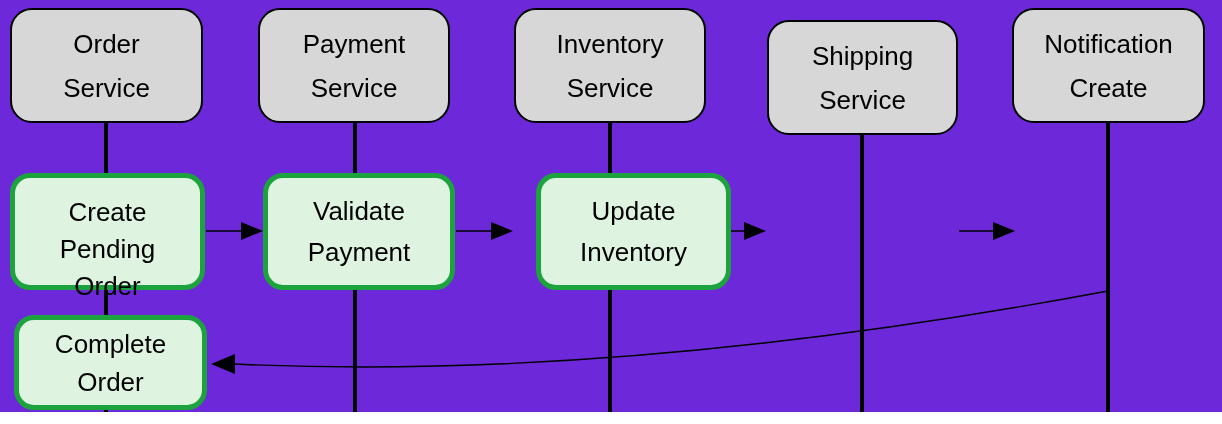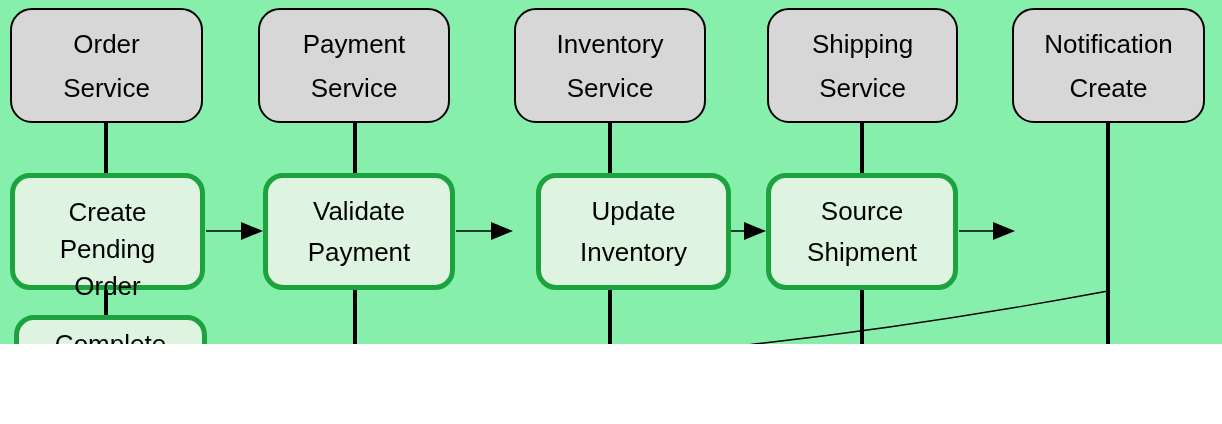--- a/index.html
+++ b/index.html
@@ -1,19 +1,19 @@
 <!DOCTYPE html>
 <html><head>
 <meta charset="utf-8">
 <style>
   html,body{margin:0;padding:0;background:#ffffff;}
   .canvas{
     position:relative;
-    width:1222px;height:344px;
-    background:#86efac;
+    width:1222px;height:412px;
+    background:#6d28d9;
     overflow:hidden;
     font-family:"Liberation Sans", sans-serif;
   }
   .wires{position:absolute;left:0;top:0;width:1222px;height:424px;}
   .box{
     position:absolute;
     display:flex;align-items:center;justify-content:center;
     text-align:center;
     box-sizing:border-box;
     color:#000000;
@@ -81,21 +81,21 @@
 Service</span>
   </div>
   <div class="box service" style="left:258px;top:8px;width:192px;height:115px">
     <span class="box-label">Payment
 Service</span>
   </div>
   <div class="box service" style="left:514px;top:8px;width:192px;height:115px">
     <span class="box-label">Inventory
 Service</span>
   </div>
-  <div class="box service" style="left:767px;top:8px;width:191px;height:115px">
+  <div class="box service" style="left:767px;top:20px;width:191px;height:115px">
     <span class="box-label">Shipping
 Service</span>
   </div>
   <div class="box service" style="left:1012px;top:8px;width:193px;height:115px">
     <span class="box-label">Notification
 Create</span>
   </div>
 
   <div class="box step lines-3" style="left:10px;top:173px;width:195px;height:117px">
     <span class="box-label">Create
@@ -103,23 +103,19 @@
 Order</span>
   </div>
   <div class="box step" style="left:263px;top:173px;width:192px;height:117px">
     <span class="box-label">Validate
 Payment</span>
   </div>
   <div class="box step" style="left:536px;top:173px;width:195px;height:117px">
     <span class="box-label">Update
 Inventory</span>
   </div>
-  <div class="box step" style="left:766px;top:173px;width:192px;height:117px">
-    <span class="box-label">Source
-Shipment</span>
-  </div>
 
   <div class="box step tight" style="left:14px;top:315px;width:193px;height:95px">
     <span class="box-label">Complete
 Order</span>
   </div>
 
 </div>
 
 </body></html>

